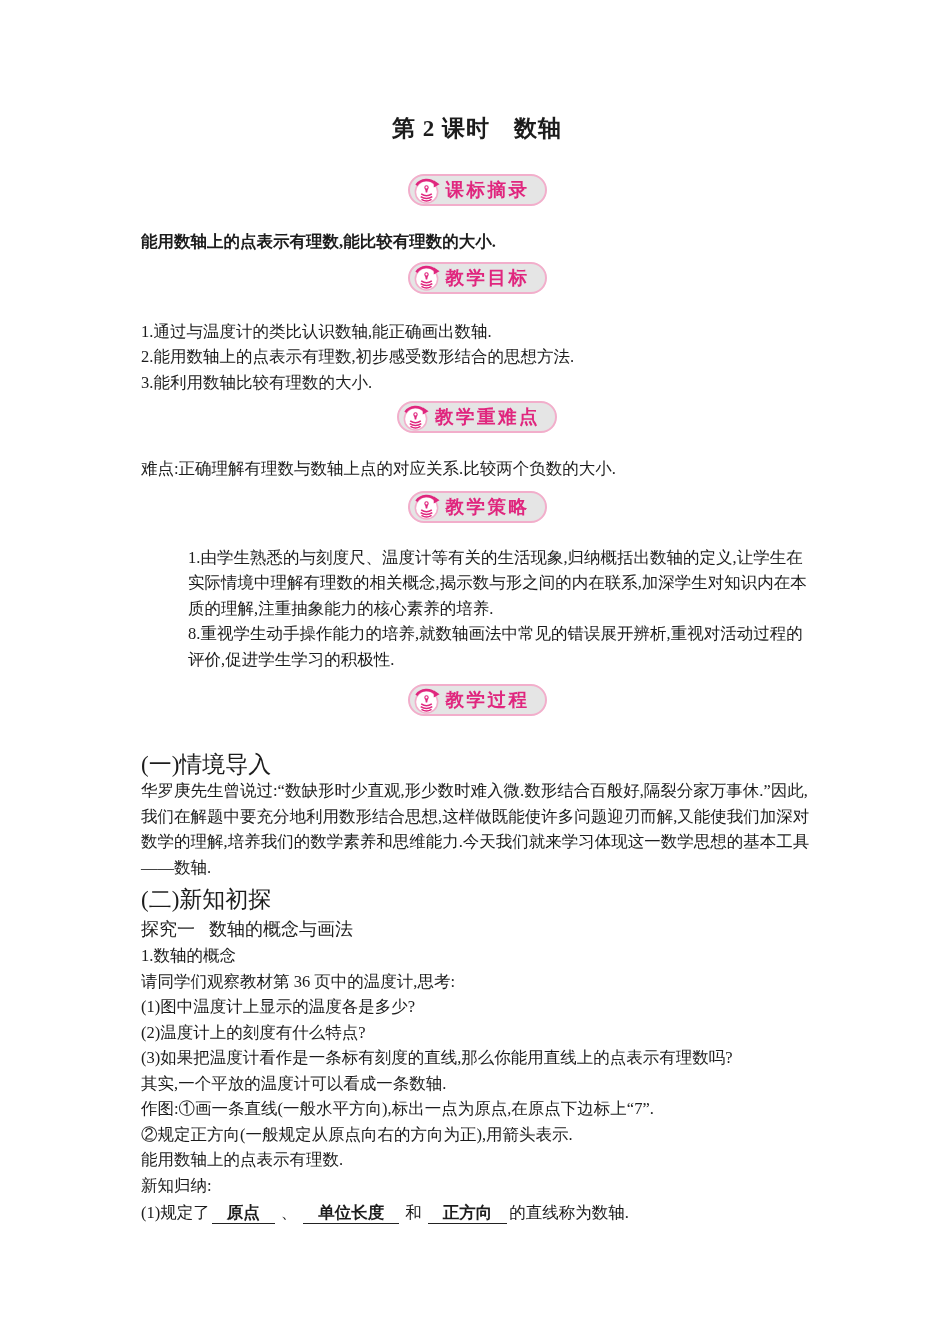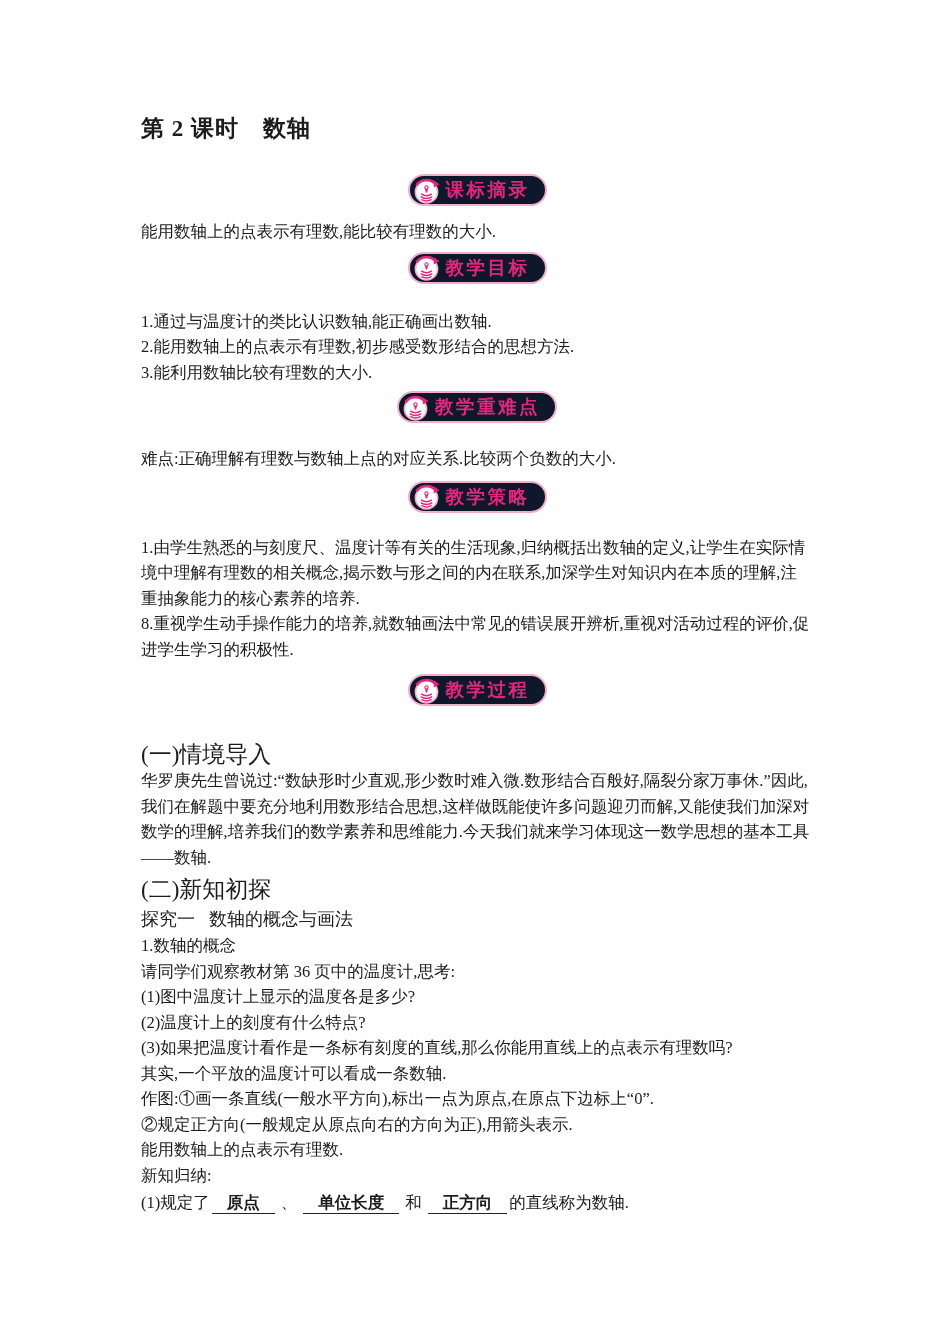--- a/index.html
+++ b/index.html
@@ -8,55 +8,54 @@
     font-family:"Liberation Serif","DejaVu Serif",serif;
     color:#1c1c1c;position:relative;overflow:hidden;
   }
   .content{
     width:672px;
     margin-left:141px;
     font-size:16.5px;
     line-height:25.5px;
   }
   .page-title{
-    padding-top:71px;
-    text-align:left;
+    padding-top:115px;
+    text-align:center;
     font-size:23px;
     font-weight:bold;
     line-height:28px;
     letter-spacing:1px;
-    margin-top:44px;
   }
   .badge-row{text-align:center;}
   .badge{
     display:inline-flex;align-items:center;
     border:2px solid #f2aecb;
     border-radius:18px;
     padding:1px 15px 1px 2px;
     height:32px;box-sizing:border-box;
-    background:#0f172a;
+    background:#e5e5e5;
   }
   .badge-icon{width:29px;height:29px;flex:0 0 auto;margin-right:5px;}
   .badge-label{
     color:#e0267e;
     font-weight:bold;
     font-size:18.5px;
     letter-spacing:2.5px;
     font-family:"Liberation Sans","DejaVu Sans",sans-serif;
     white-space:nowrap;
   }
   p{margin:0;}
   .mt-b1{margin-top:31px;}
-  .mt-excerpt{margin-top:7px;}
+  .mt-excerpt{margin-top:17px;font-weight:bold;}
   .mt-b2{margin-top:7px;}
   .mt-objectives{margin-top:19px;}
   .mt-b3{margin-top:6px;}
   .mt-keypoints{margin-top:17px;}
   .mt-b4{margin-top:9px;}
-  .mt-strategies{margin-top:16px;}
+  .mt-strategies{margin-top:16px;margin-left:47px;}
   .mt-b5{margin-top:12px;}
   .part-heading{
     margin-top:29px;
     font-size:23px;
     line-height:27px;
   }
   .mt-intro{}
   .part-heading.second{margin-top:6px;}
   .inquiry-line{
     margin-top:3px;
@@ -172,20 +171,20 @@
   <p class="part-heading second">(二)新知初探</p>
 
   <p class="inquiry-line"><span>探究一</span><span class="inquiry-title">数轴的概念与画法</span></p>
 
   <p class="body-line">1.数轴的概念</p>
   <p class="body-line">请同学们观察教材第 36 页中的温度计,思考:</p>
   <p class="body-line">(1)图中温度计上显示的温度各是多少?</p>
   <p class="body-line">(2)温度计上的刻度有什么特点?</p>
   <p class="body-line">(3)如果把温度计看作是一条标有刻度的直线,那么你能用直线上的点表示有理数吗?</p>
   <p class="body-line">其实,一个平放的温度计可以看成一条数轴.</p>
-  <p class="body-line">作图:①画一条直线(一般水平方向),标出一点为原点,在原点下边标上“0”.</p>
+  <p class="body-line">作图:①画一条直线(一般水平方向),标出一点为原点,在原点下边标上“7”.</p>
   <p class="body-line">②规定正方向(一般规定从原点向右的方向为正),用箭头表示.</p>
   <p class="body-line">能用数轴上的点表示有理数.</p>
   <p class="body-line">新知归纳:</p>
 
   <p class="body-line summary-line"><span>(1)规定了</span><span class="blank">原点</span><span class="sep">、</span><span class="blank">单位长度</span><span class="sep">和</span><span class="blank">正方向</span><span>的直线称为数轴.</span></p>
 
 </div>
 
 </body></html>

